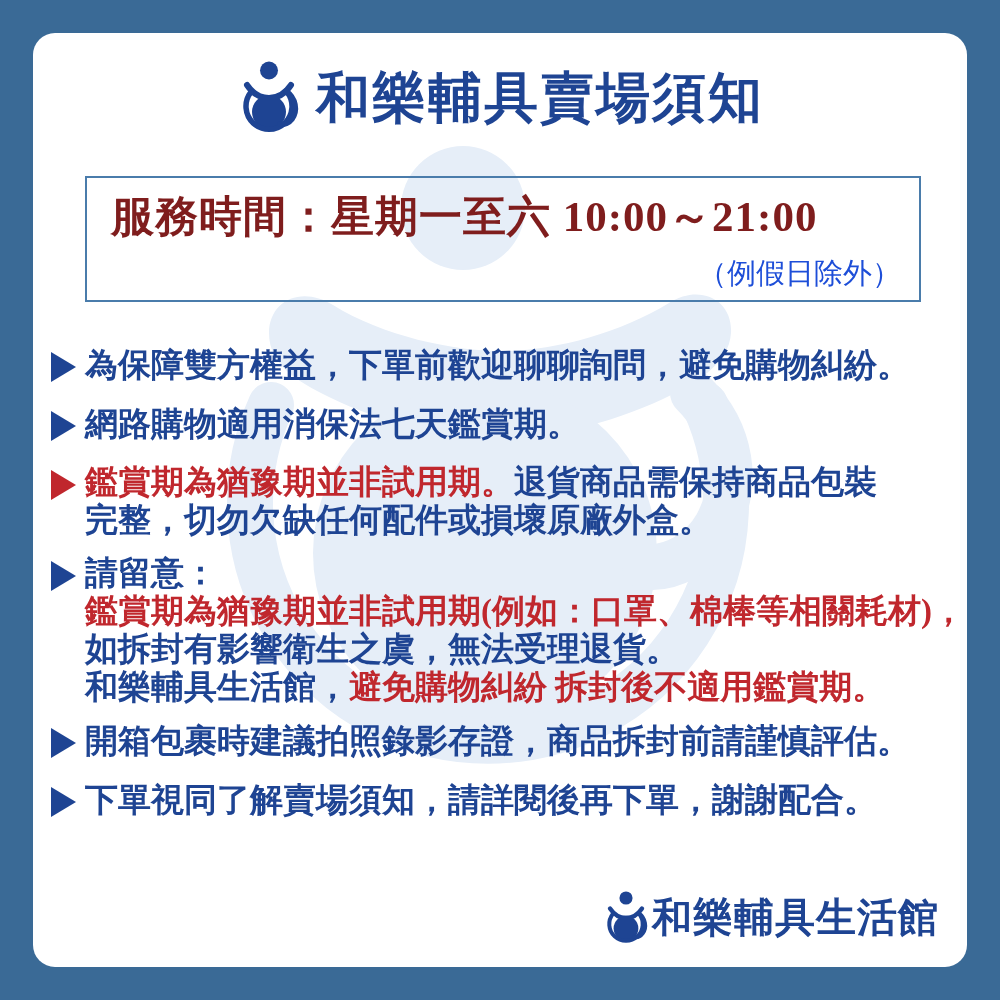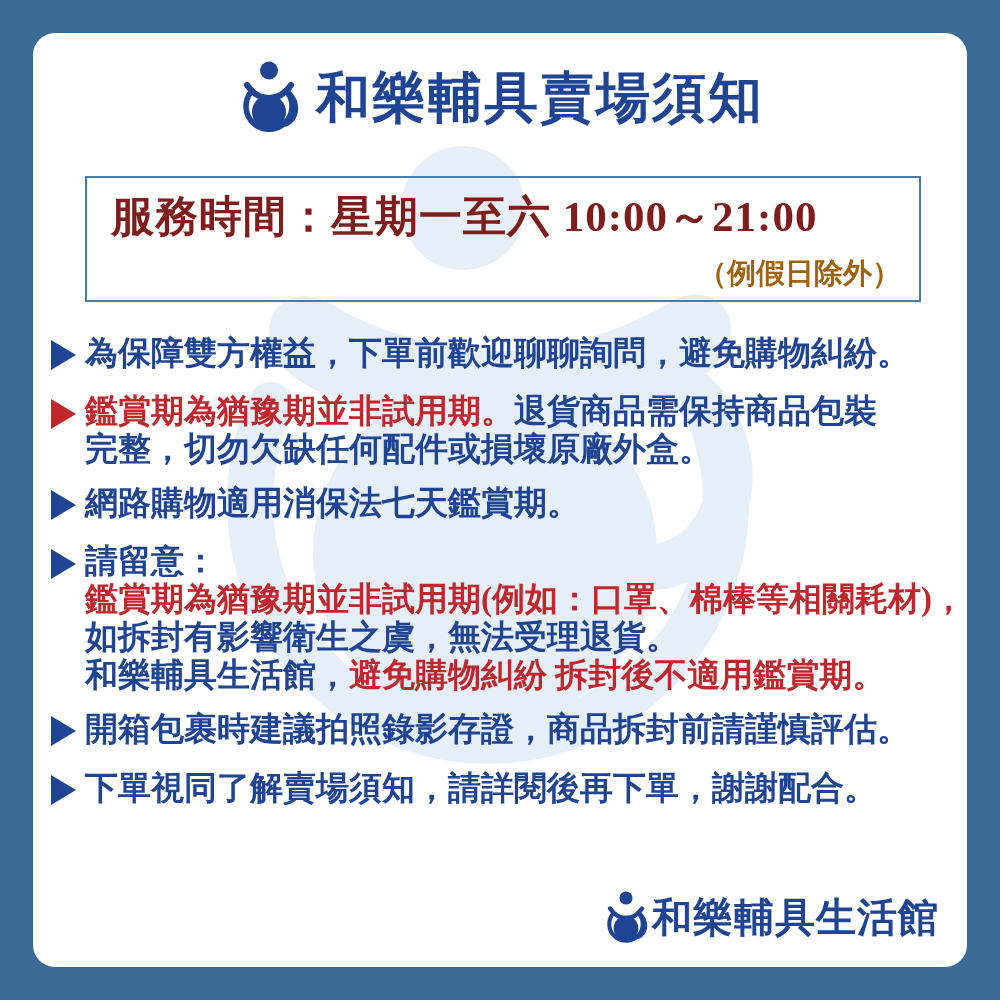--- a/index.html
+++ b/index.html
@@ -89,36 +89,37 @@
     color: #7f1d1d;
     letter-spacing: 1px;
     white-space: nowrap;
   }
   .hours-note {
     position: absolute;
     right: 18px;
     bottom: 6px;
     font-family: "Liberation Serif", "DejaVu Serif", serif;
     font-size: 29px;
-    font-weight: bold;
-    color: #a16207;
+    font-weight: normal;
+    color: #1d4ed8;
     white-space: nowrap;
   }
 
   
   .bullets {
     position: absolute;
     left: 8px;
     top: 300px;
     width: 926px;
   }
   .bullet-row {
     display: flex;
     align-items: flex-start;
     margin-bottom: 18px;
+    margin-top: 12px;
   }
   .bullet-marker {
     flex: 0 0 auto;
     width: 44px;
     padding-top: 7px;
     text-align: center;
   }
   .tri {
     display: inline-block;
     width: 0;
@@ -205,31 +206,31 @@
       <div class="hours-note">（例假日除外）</div>
     </div>
 
     <div class="bullets" id="bullets">
         <div class="bullet-row">
           <div class="bullet-marker"><span class="tri"></span></div>
           <div class="bullet-body">
             <span class="line"><span class="blue">為保障雙方權益，下單前歡迎聊聊詢問，避免購物糾紛。</span></span>
           </div>
         </div>
+        <div class="bullet-row">
+          <div class="bullet-marker"><span class="tri"></span></div>
+          <div class="bullet-body">
+            <span class="line"><span class="blue">網路購物適用消保法七天鑑賞期。</span></span>
+          </div>
+        </div>
         <div class="bullet-row multi">
           <div class="bullet-marker"><span class="tri red"></span></div>
           <div class="bullet-body">
             <span class="line"><span class="red">鑑賞期為猶豫期並非試用期。</span><span class="blue">退貨商品需保持商品包裝</span></span>
             <span class="line"><span class="blue">完整，切勿欠缺任何配件或損壞原廠外盒。</span></span>
-          </div>
-        </div>
-        <div class="bullet-row">
-          <div class="bullet-marker"><span class="tri"></span></div>
-          <div class="bullet-body">
-            <span class="line"><span class="blue">網路購物適用消保法七天鑑賞期。</span></span>
           </div>
         </div>
         <div class="bullet-row multi">
           <div class="bullet-marker"><span class="tri"></span></div>
           <div class="bullet-body">
             <span class="line"><span class="blue">請留意：</span></span>
             <span class="line"><span class="red">鑑賞期為猶豫期並非試用期(例如：口罩、棉棒等相關耗材)，</span></span>
             <span class="line"><span class="blue">如拆封有影響衛生之虞，無法受理退貨。</span></span>
             <span class="line"><span class="blue">和樂輔具生活館，</span><span class="red">避免購物糾紛 拆封後不適用鑑賞期。</span></span>
           </div>

